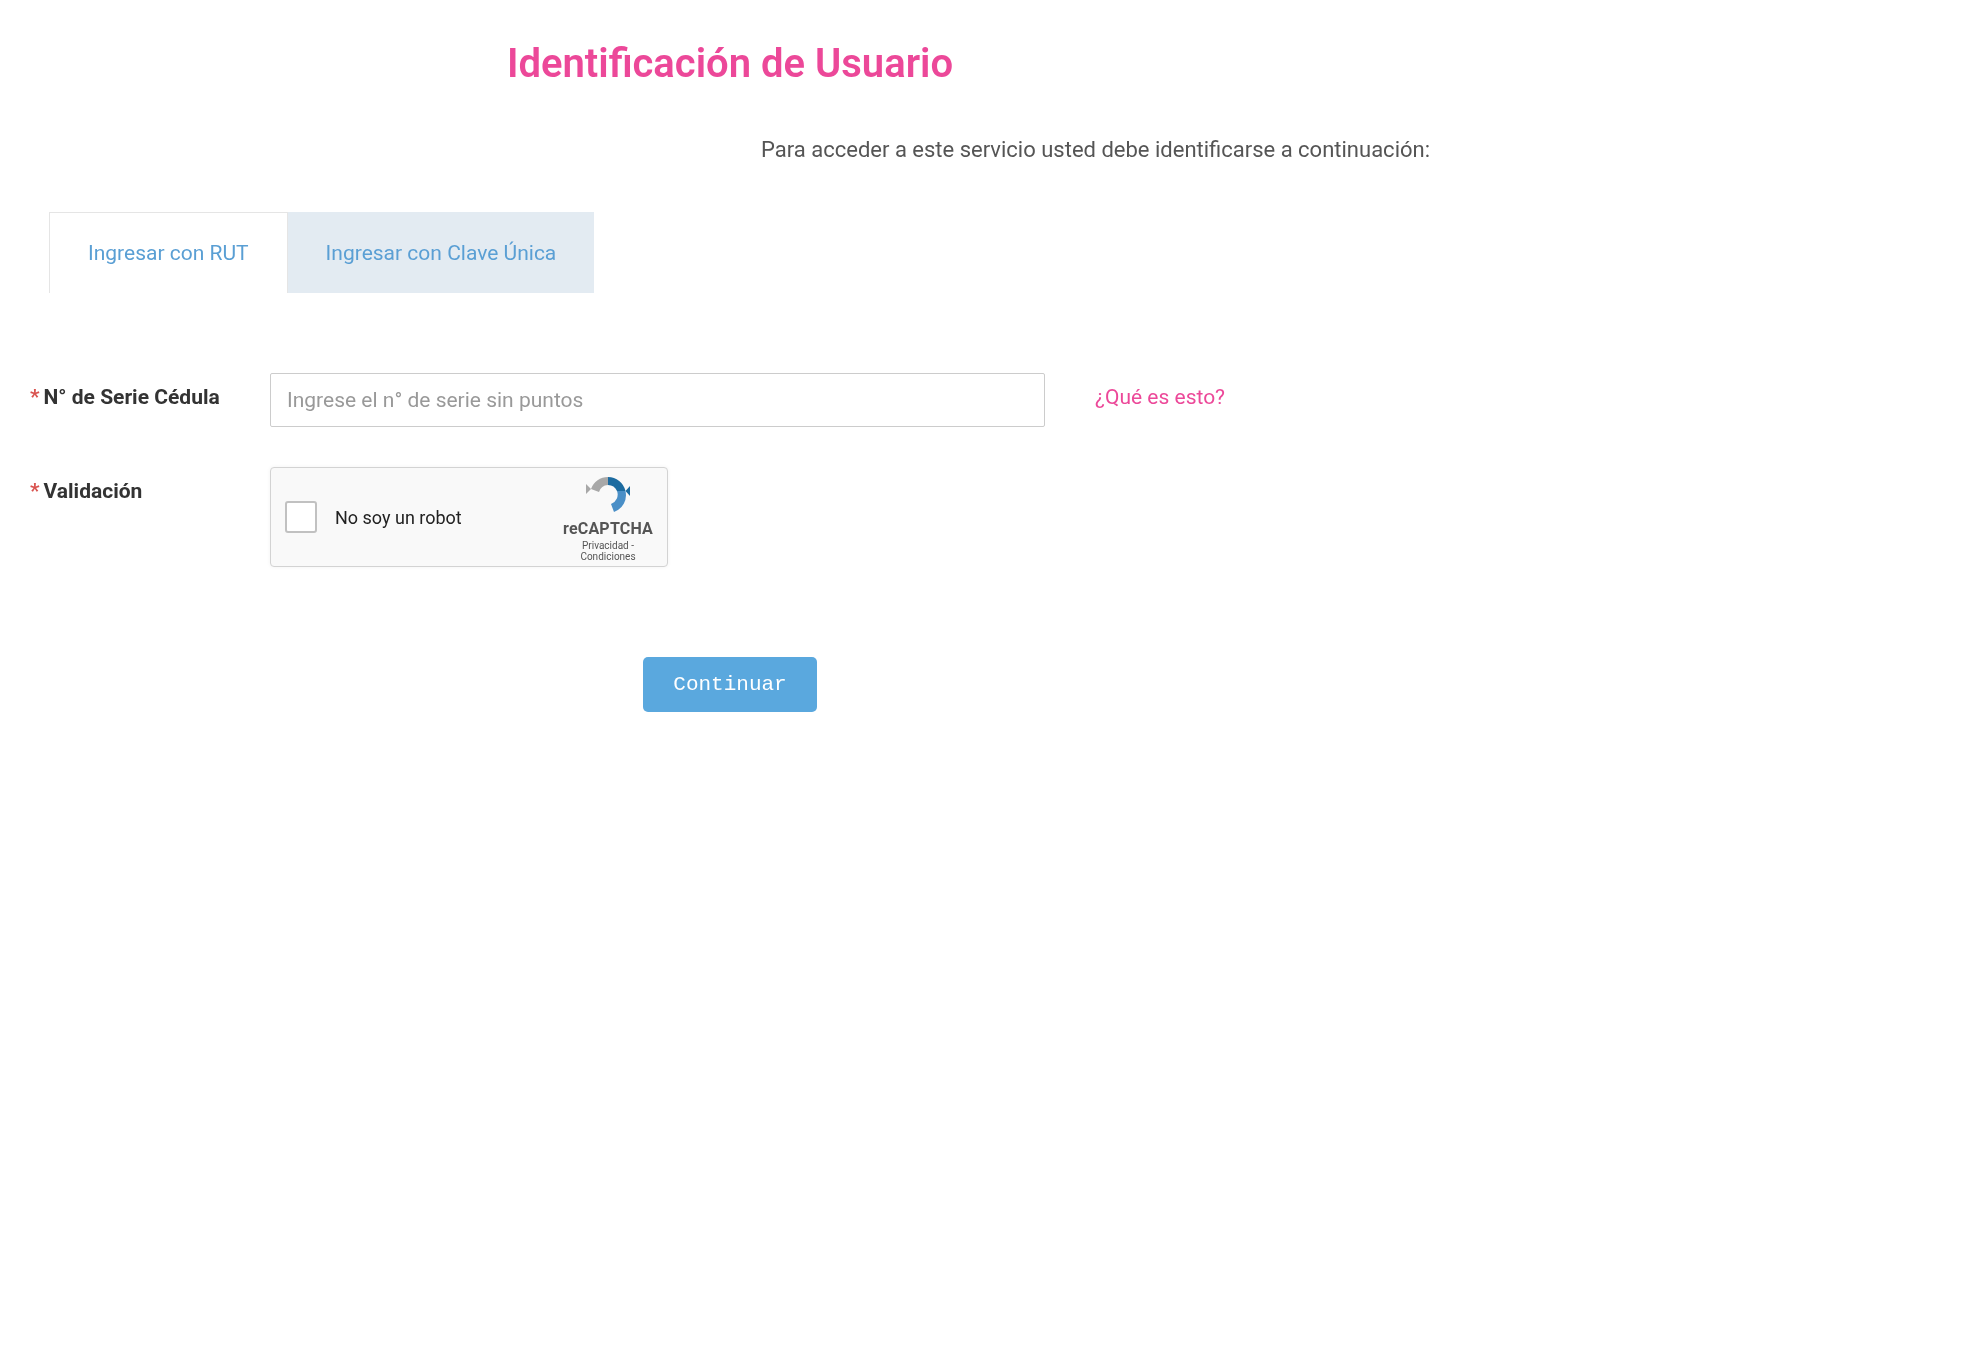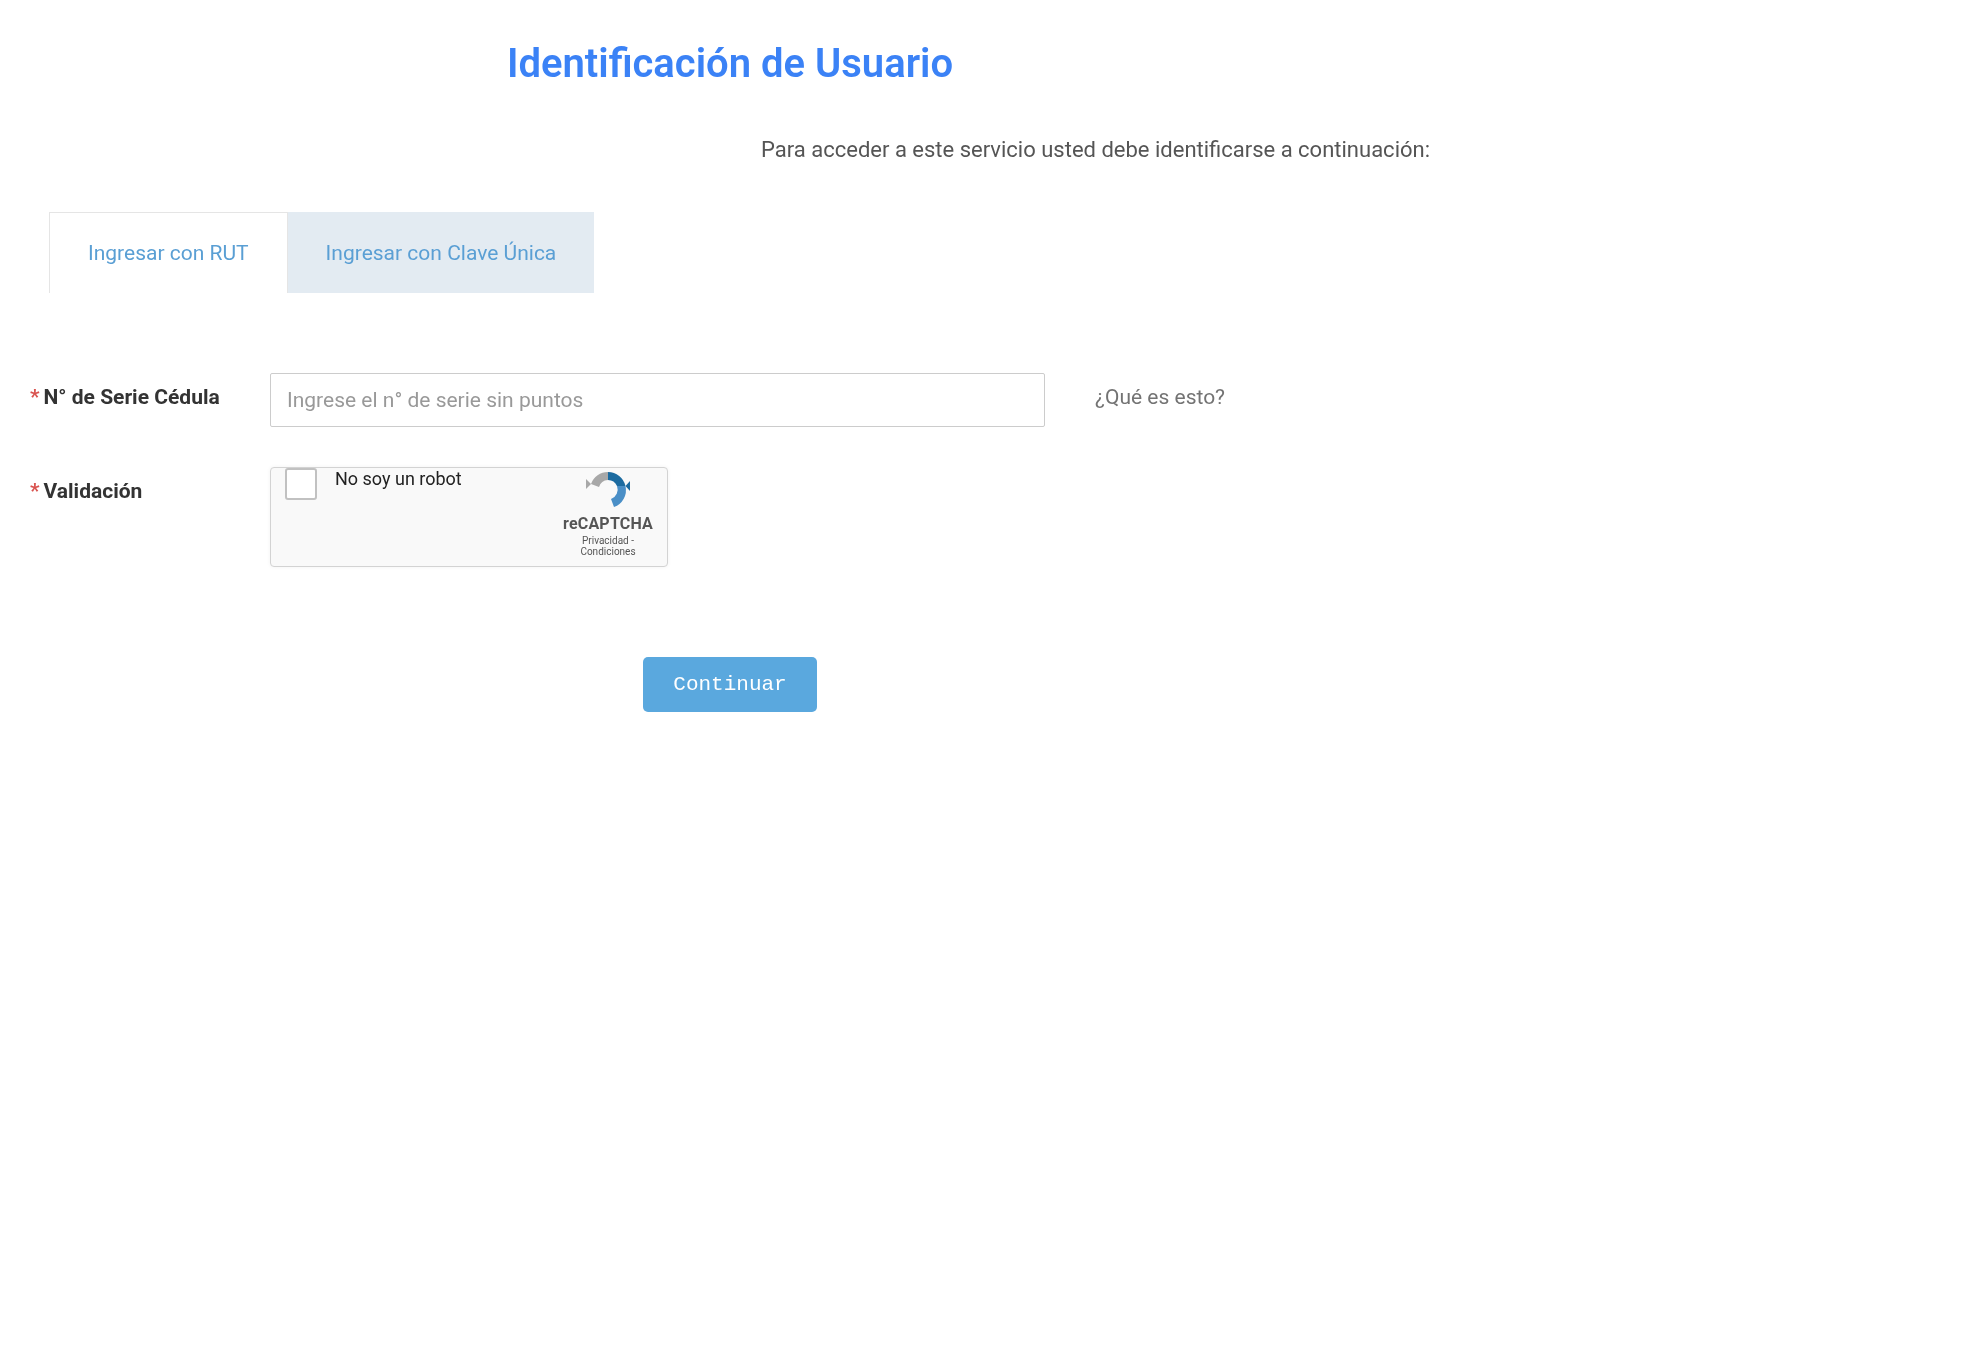--- a/index.html
+++ b/index.html
@@ -13,21 +13,21 @@
       color: #333;
       padding: 40px 30px;
     }
     .container {
       max-width: 1400px;
     }
     .page-title {
       text-align: center;
       font-size: 40px;
       font-weight: 600;
-      color: #3b82f6;
+      color: #ec4899;
       margin-bottom: 50px;
     }
     .instruction {
       font-size: 22px;
       color: #555;
       margin-bottom: 50px;
       text-align: right;
     }
     .tabs {
       display: flex;
@@ -81,31 +81,32 @@
       font-family: inherit;
       color: #333;
     }
     .form-input::placeholder {
       color: #999;
     }
     .help-link {
       margin-left: 50px;
       padding-top: 12px;
       font-size: 21px;
-      color: #737373;
+      color: #ec4899;
       text-decoration: none;
       cursor: pointer;
     }
     .recaptcha-box {
       width: 398px;
       height: 100px;
       border: 1px solid #d3d3d3;
       border-radius: 4px;
       background: #f9f9f9;
       display: flex;
+      align-items: center;
       padding: 0 14px;
       position: relative;
       box-shadow: 0 0 4px rgba(0,0,0,0.05);
     }
     .recaptcha-checkbox {
       width: 32px;
       height: 32px;
       border: 2px solid #c1c1c1;
       border-radius: 3px;
       background: #fff;

